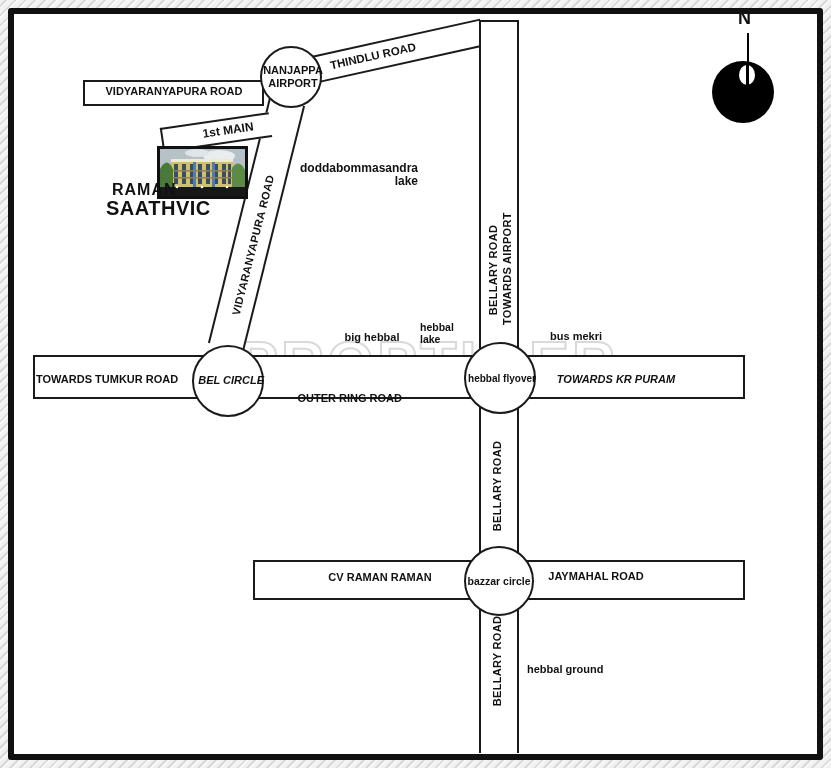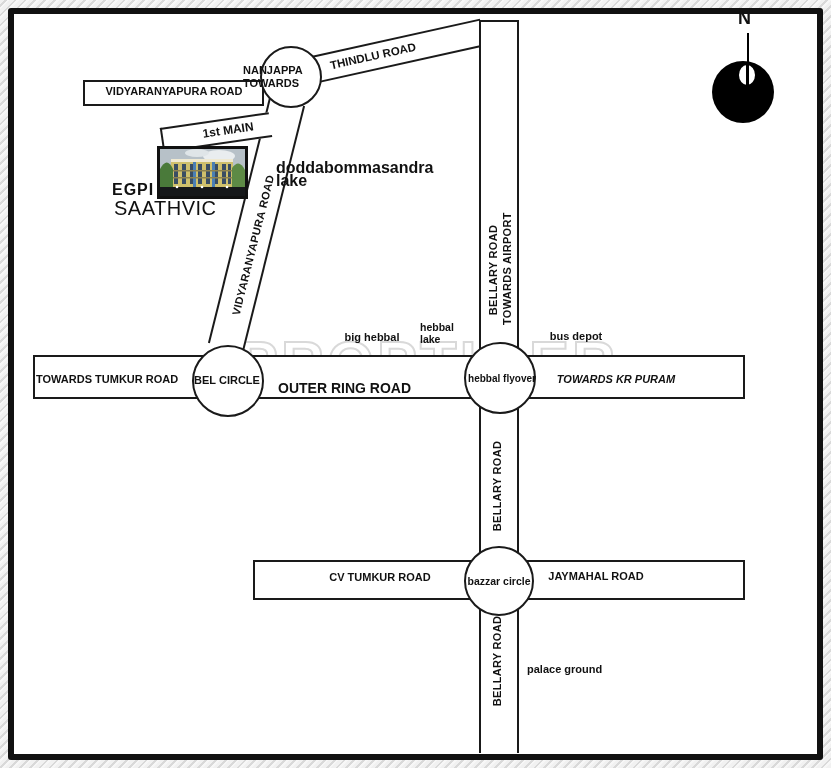--- a/index.html
+++ b/index.html
@@ -49,41 +49,41 @@
   .c-hebbal   { left:464px; top:342px; width:72px; height:72px; }
   .c-mekri    { left:464px; top:546px; width:70px; height:70px; }
 
   
   .lbl { position:absolute; font-weight:bold; color:#111; white-space:nowrap; }
   .ctr { text-align:center; }
   .l-vidya-box   { left:88px;  top:85px;  width:172px; font-size:11px; }
   .l-firstmain   { left:188px; top:123px; width:80px;  font-size:12px; transform:rotate(-8.3deg); text-align:center;}
   .l-thindlu     { left:313px; top:50px;  width:120px; font-size:11.5px; transform:rotate(-12.5deg); text-align:center;}
   .l-diag        { left:168px; top:239px; width:170px; font-size:11px; transform:rotate(-76deg); text-align:center; letter-spacing:0.4px;}
-  .l-nanjappa    { left:243px; top:64px;  width:100px; font-size:11px; line-height:13px; }
-  .l-bel         { left:190px; top:374px; width:74px;  font-size:11px; text-align:center;}
+  .l-nanjappa    { left:243px; top:64px;  width:100px; font-size:11px; line-height:13px; text-align:center;}
+  .l-bel         { left:190px; top:374px; width:74px;  font-size:11px; text-align:right;font-style:italic;}
   .l-hebbal      { left:462px; top:373px; width:80px;  font-size:10px; text-align:center;}
   .l-mekri       { left:462px; top:575px; width:74px;  font-size:10.5px; text-align:center;}
   .l-tumkur      { left:36px;  top:373px; width:148px; font-size:11px; }
-  .l-orr         { left:278px; top:380px; width:124px; font-size:14px; text-align:left;}
+  .l-orr         { left:278px; top:392px; width:124px; font-size:11px; text-align:right;}
   .l-krpuram     { left:546px; top:373px; width:140px; font-size:11px; text-align:center;font-style:italic;}
   .l-cvraman     { left:310px; top:571px; width:140px; font-size:11px; text-align:center;}
   .l-jaymahal    { left:526px; top:570px; width:140px; font-size:11px; text-align:center;}
   .l-bellary-top { left:445px; top:256px; width:110px; font-size:11px; line-height:14px; text-align:center; transform:rotate(-90deg); letter-spacing:0.3px;}
   .l-bellary-mid { left:442px; top:480px; width:110px; font-size:11px; text-align:center; transform:rotate(-90deg); letter-spacing:0.3px;}
   .l-bellary-bot { left:442px; top:655px; width:110px; font-size:11px; text-align:center; transform:rotate(-90deg); letter-spacing:0.3px;}
-  .l-dodda       { left:276px; top:162px; width:142px; font-size:16px; line-height:12.5px; text-align:left;}
+  .l-dodda       { left:276px; top:162px; width:142px; font-size:12px; line-height:12.5px; text-align:right;}
   .l-bigbazzar   { left:331px; top:331px; width:82px;  font-size:11px; text-align:center;}
   .l-hebballake  { left:420px; top:321px; width:64px;  font-size:10.5px; line-height:12px; text-align:left;}
   .l-busdepot    { left:535px; top:330px; width:82px;  font-size:11px; text-align:center;}
   .l-palace      { left:527px; top:663px; font-size:11px; }
 
   
   .l-egpi     { left:112px; top:181px; font-size:16px; letter-spacing:1px; }
-  .l-saathvic { left:106px; top:197px; font-size:20px; font-weight:400; letter-spacing:0.5px;margin-left:8px; }
+  .l-saathvic { left:106px; top:197px; font-size:20px; font-weight:700; letter-spacing:0.5px; }
   .photo { position:absolute; left:157px; top:146px; width:91px; height:53px; }
 
   
   .compass-n    { left:738px; top:8px; font-size:18px; }
   .compass-stem { position:absolute; left:747px; top:33px; width:2px; height:34px; background:#000; }
   .compass-ball { position:absolute; left:712px; top:61px; width:62px; height:62px; background:#000; border-radius:50%; }
   .compass-eye  { position:absolute; left:739px; top:65px; width:16px; height:20px; background:#fff; border-radius:50%; }
   .compass-pin  { position:absolute; left:746px; top:62px; width:3px; height:25px; background:#000; }
 </style>
 </head>
@@ -113,43 +113,43 @@
 <div class="lbl l-thindlu">THINDLU ROAD</div>
 <div class="lbl l-diag">VIDYARANYAPURA ROAD</div>
 <div class="lbl l-bellary-top">
   <div>BELLARY ROAD</div>
   <div>TOWARDS AIRPORT</div>
 </div>
 <div class="lbl l-tumkur">TOWARDS TUMKUR ROAD</div>
 <div class="lbl l-orr">OUTER RING ROAD</div>
 <div class="lbl l-krpuram">TOWARDS KR PURAM</div>
 <div class="lbl l-bellary-mid">BELLARY ROAD</div>
-<div class="lbl l-cvraman">CV TUMKUR ROAD</div>
+<div class="lbl l-cvraman">CV RAMAN RAMAN</div>
 <div class="lbl l-jaymahal">JAYMAHAL ROAD</div>
 <div class="lbl l-bellary-bot">BELLARY ROAD</div>
 
 <div class="lbl l-nanjappa">
   <div>NANJAPPA</div>
-  <div>TOWARDS</div>
+  <div>AIRPORT</div>
 </div>
 <div class="lbl l-bel">BEL CIRCLE</div>
 <div class="lbl l-hebbal">hebbal flyover</div>
 <div class="lbl l-mekri">bazzar circle</div>
 
 <div class="lbl l-dodda">
   <div>doddabommasandra</div>
   <div>lake</div>
 </div>
 <div class="lbl l-bigbazzar">big hebbal</div>
 <div class="lbl l-hebballake">
   <div>hebbal</div>
   <div>lake</div>
 </div>
-<div class="lbl l-busdepot">bus depot</div>
-<div class="lbl l-palace">palace ground</div>
+<div class="lbl l-busdepot">bus mekri</div>
+<div class="lbl l-palace">hebbal ground</div>
 
 <svg class="photo" viewBox="0 0 91 53">
   <rect x="0" y="0" width="91" height="53" fill="#111"></rect>
   <rect x="3" y="3" width="85" height="47" fill="#b7c1c8"></rect>
   <ellipse cx="62" cy="10" rx="16" ry="6" fill="#e9edef"></ellipse>
   <ellipse cx="40" cy="7" rx="12" ry="4" fill="#dfe5e8"></ellipse>
   <rect x="14" y="13" width="62" height="28" fill="#cfc06c"></rect>
   <rect x="14" y="13" width="62" height="3" fill="#efe9d2"></rect>
   <g fill="#3a4d63">
     <rect x="17" y="18" width="4" height="20"></rect>
@@ -165,20 +165,20 @@
   <rect x="55" y="16" width="3" height="26" fill="#4a7fb5"></rect>
   <rect x="14" y="24" width="62" height="1.5" fill="#8e8350"></rect>
   <rect x="14" y="31" width="62" height="1.5" fill="#8e8350"></rect>
   <path d="M3 23 Q10 10 16 23 L16 42 L3 42 Z" fill="#4a7a3a"></path>
   <path d="M75 22 Q82 12 88 24 L88 42 L75 42 Z" fill="#5d8a45"></path>
   <rect x="3" y="41" width="85" height="9" fill="#16181a"></rect>
   <circle cx="20" cy="41" r="1.3" fill="#fff"></circle>
     <circle cx="45" cy="41" r="1.3" fill="#fff"></circle>
     <circle cx="70" cy="41" r="1.3" fill="#fff"></circle>
 </svg>
-<div class="lbl l-egpi">EGPI</div>
+<div class="lbl l-egpi">RAMAN</div>
 <div class="lbl l-saathvic">SAATHVIC</div>
 
 <div class="lbl compass-n">N</div>
 <div class="compass-stem"></div>
 <div class="compass-ball"></div>
 <div class="compass-eye"></div>
 <div class="compass-pin"></div>
 
 </body></html>

